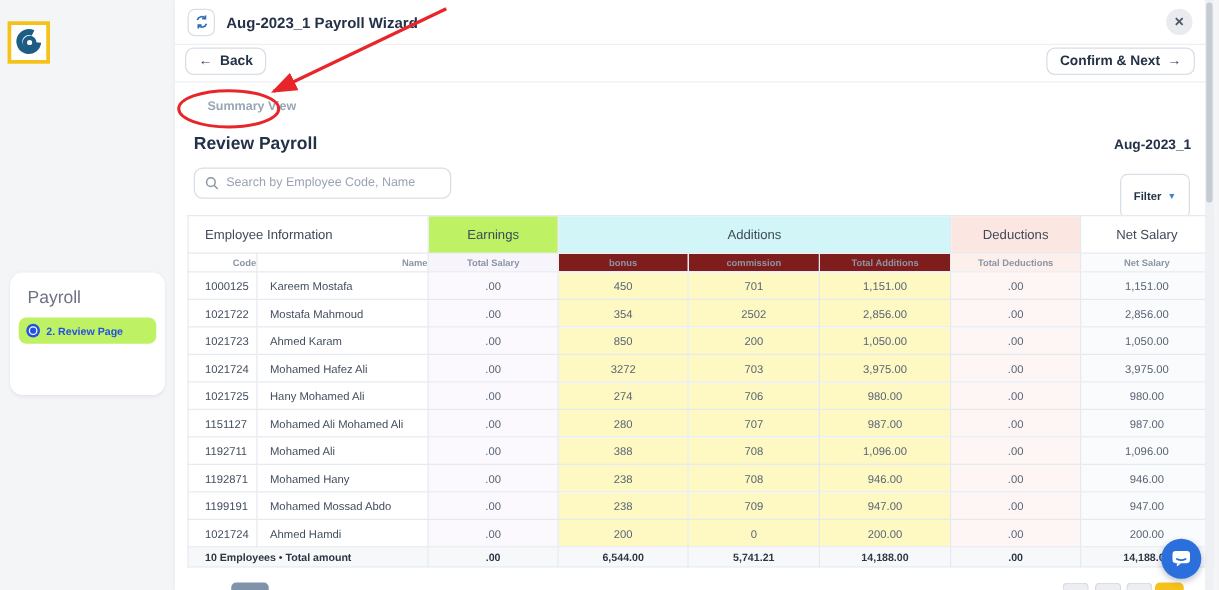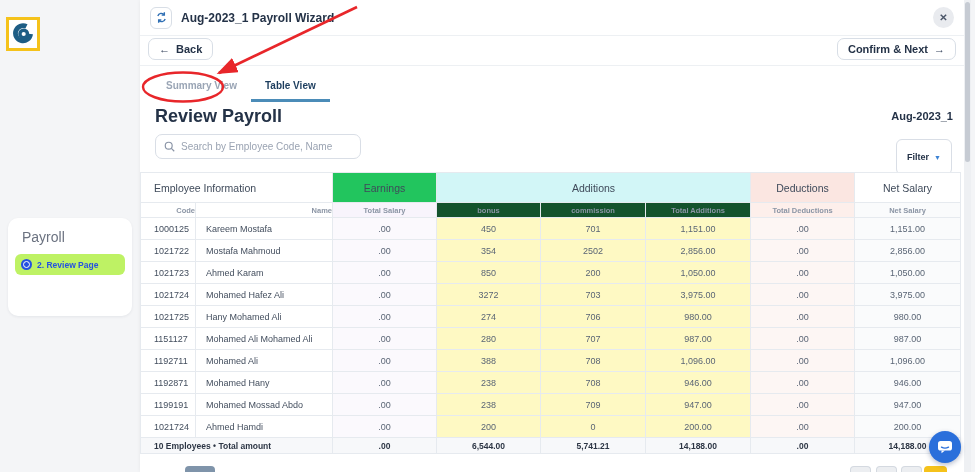--- a/index.html
+++ b/index.html
@@ -42,49 +42,49 @@
          color:#243247; display:flex; align-items:center; gap:6px; padding:4px 10px; cursor:pointer;
          font-family:"Liberation Sans", sans-serif; }
   .btn .arrow { font-size:11px; color:#33415a; }
   .confirm { margin-left:auto; }
 
   .tabbar { position:absolute; top:66px; left:0; right:0; height:36px; display:flex; align-items:flex-end; padding:0 12px; }
   .tab { font-size:10px; font-weight:700; padding:8px 14px 8px; cursor:pointer; border-bottom:3px solid transparent; }
   .tab-inactive { color:#9aa5b5; }
   .tab-active { color:#1c3d5e; border-bottom-color:#4b8cb8; }
 
-  .page-title { position:absolute; top:106px; left:15px; font-size:18px; font-weight:800; color:#243247; }
+  .page-title { position:absolute; top:106px; left:15px; font-size:14px; font-weight:800; color:#243247; }
   .period { position:absolute; top:110px; right:11px; font-size:11px; font-weight:800; color:#243247; }
 
   .search { position:absolute; top:134px; left:15px; width:206px; height:25px; border:1px solid #d9dee6;
             border-radius:7px; background:#fff; display:flex; align-items:center; gap:6px; padding:0 8px; }
   .search input { border:none; outline:none; flex:1; font-size:10px; color:#4a5568; font-family:"Liberation Sans", sans-serif; }
   .search input::placeholder { color:#9aa3b2; }
 
   .filter-btn { position:absolute; top:139px; right:12px; height:36px; padding:0 10px; border:1px solid #d9dee6;
                 border-radius:6px; background:#fff; font-size:9px; font-weight:700; color:#243247;
                 display:flex; align-items:center; gap:5px; cursor:pointer; font-family:"Liberation Sans", sans-serif; }
   .filter-caret { font-size:7px; color:#3b82d4; }
 
   
-  .table-wrap { position:absolute; top:172px; left:0; width:820px; }
+  .table-wrap { position:absolute; top:172px; left:10px; width:820px; }
   table { border-collapse:collapse; table-layout:fixed; width:820px; }
   th, td { border:1px solid #e6eaef; overflow:hidden; white-space:nowrap; }
   tr.group-row th { height:30px; font-size:10.5px; font-weight:400; color:#3f4a5a; text-align:center; }
   tr.group-row th.txt-left { text-align:left; padding-left:13px; }
   tr.sub-row th { height:15px; font-size:7.5px; font-weight:700; color:#8b95a5; text-align:center; }
   tr.sub-row th.txt-left { text-align:right; padding-left:13px; }
   tbody td { height:22px; font-size:9px; color:#5a6575; text-align:center; }
   tbody td.txt-left { text-align:left; color:#434e5e; }
   td.pad-code, th.pad-code { padding-left:13px; }
   td.pad-name, th.pad-name { padding-left:10px; }
 
-  .h-neutral { background:#fff; } .h-earn { background:#22c55e; } .h-add { background:#d2f6f7; }
+  .h-neutral { background:#fff; } .h-earn { background:#bef264; } .h-add { background:#d2f6f7; }
   .h-ded { background:#fbe6e1; } .h-net { background:#fff; }
-  .sh-earn { background:#f8f4fc; } .sh-add { background:#14532d; } .sh-ded { background:#fdefeb; } .sh-net { background:#fafbfc; }
+  .sh-earn { background:#f8f4fc; } .sh-add { background:#7f1d1d; } .sh-ded { background:#fdefeb; } .sh-net { background:#fafbfc; }
   .c-neutral { background:#fff; } .c-earn { background:#fbf9fd; } .c-add { background:#fef9c3; }
   .c-ded { background:#fdf6f4; } .c-net { background:#fafbfc; }
 
   tr.footer-row th, tr.footer-row td { height:16px; background:#f7f8fa; border-top:1px solid #dfe3e9;
       font-size:8.5px; font-weight:700; color:#2d3645; }
   tr.footer-row th { text-align:left; padding-left:13px; }
   tr.footer-row td { text-align:center; }
 
   
   .stub { position:absolute; top:466px; height:10px; border-radius:4px 4px 0 0; cursor:pointer; }
@@ -144,21 +144,20 @@
         <span>Back</span>
       </button>
       <button class="btn confirm">
         <span>Confirm &amp; Next</span>
         <span class="arrow">→</span>
       </button>
     </div>
 
     <div class="tabbar">
       <div class="tab tab-inactive">Summary View</div>
-      <div class="tab tab-active">Table View</div>
     </div>
 
     <div class="page-title">Review Payroll</div>
     <div class="period">Aug-2023_1</div>
 
     <div class="search">
       <svg width="11" height="11" viewBox="0 0 14 14">
         <circle cx="6" cy="6" r="4.4" fill="none" stroke="#8a94a6" stroke-width="1.5"></circle>
         <line x1="9.4" y1="9.4" x2="13" y2="13" stroke="#8a94a6" stroke-width="1.5"></line>
       </svg>

